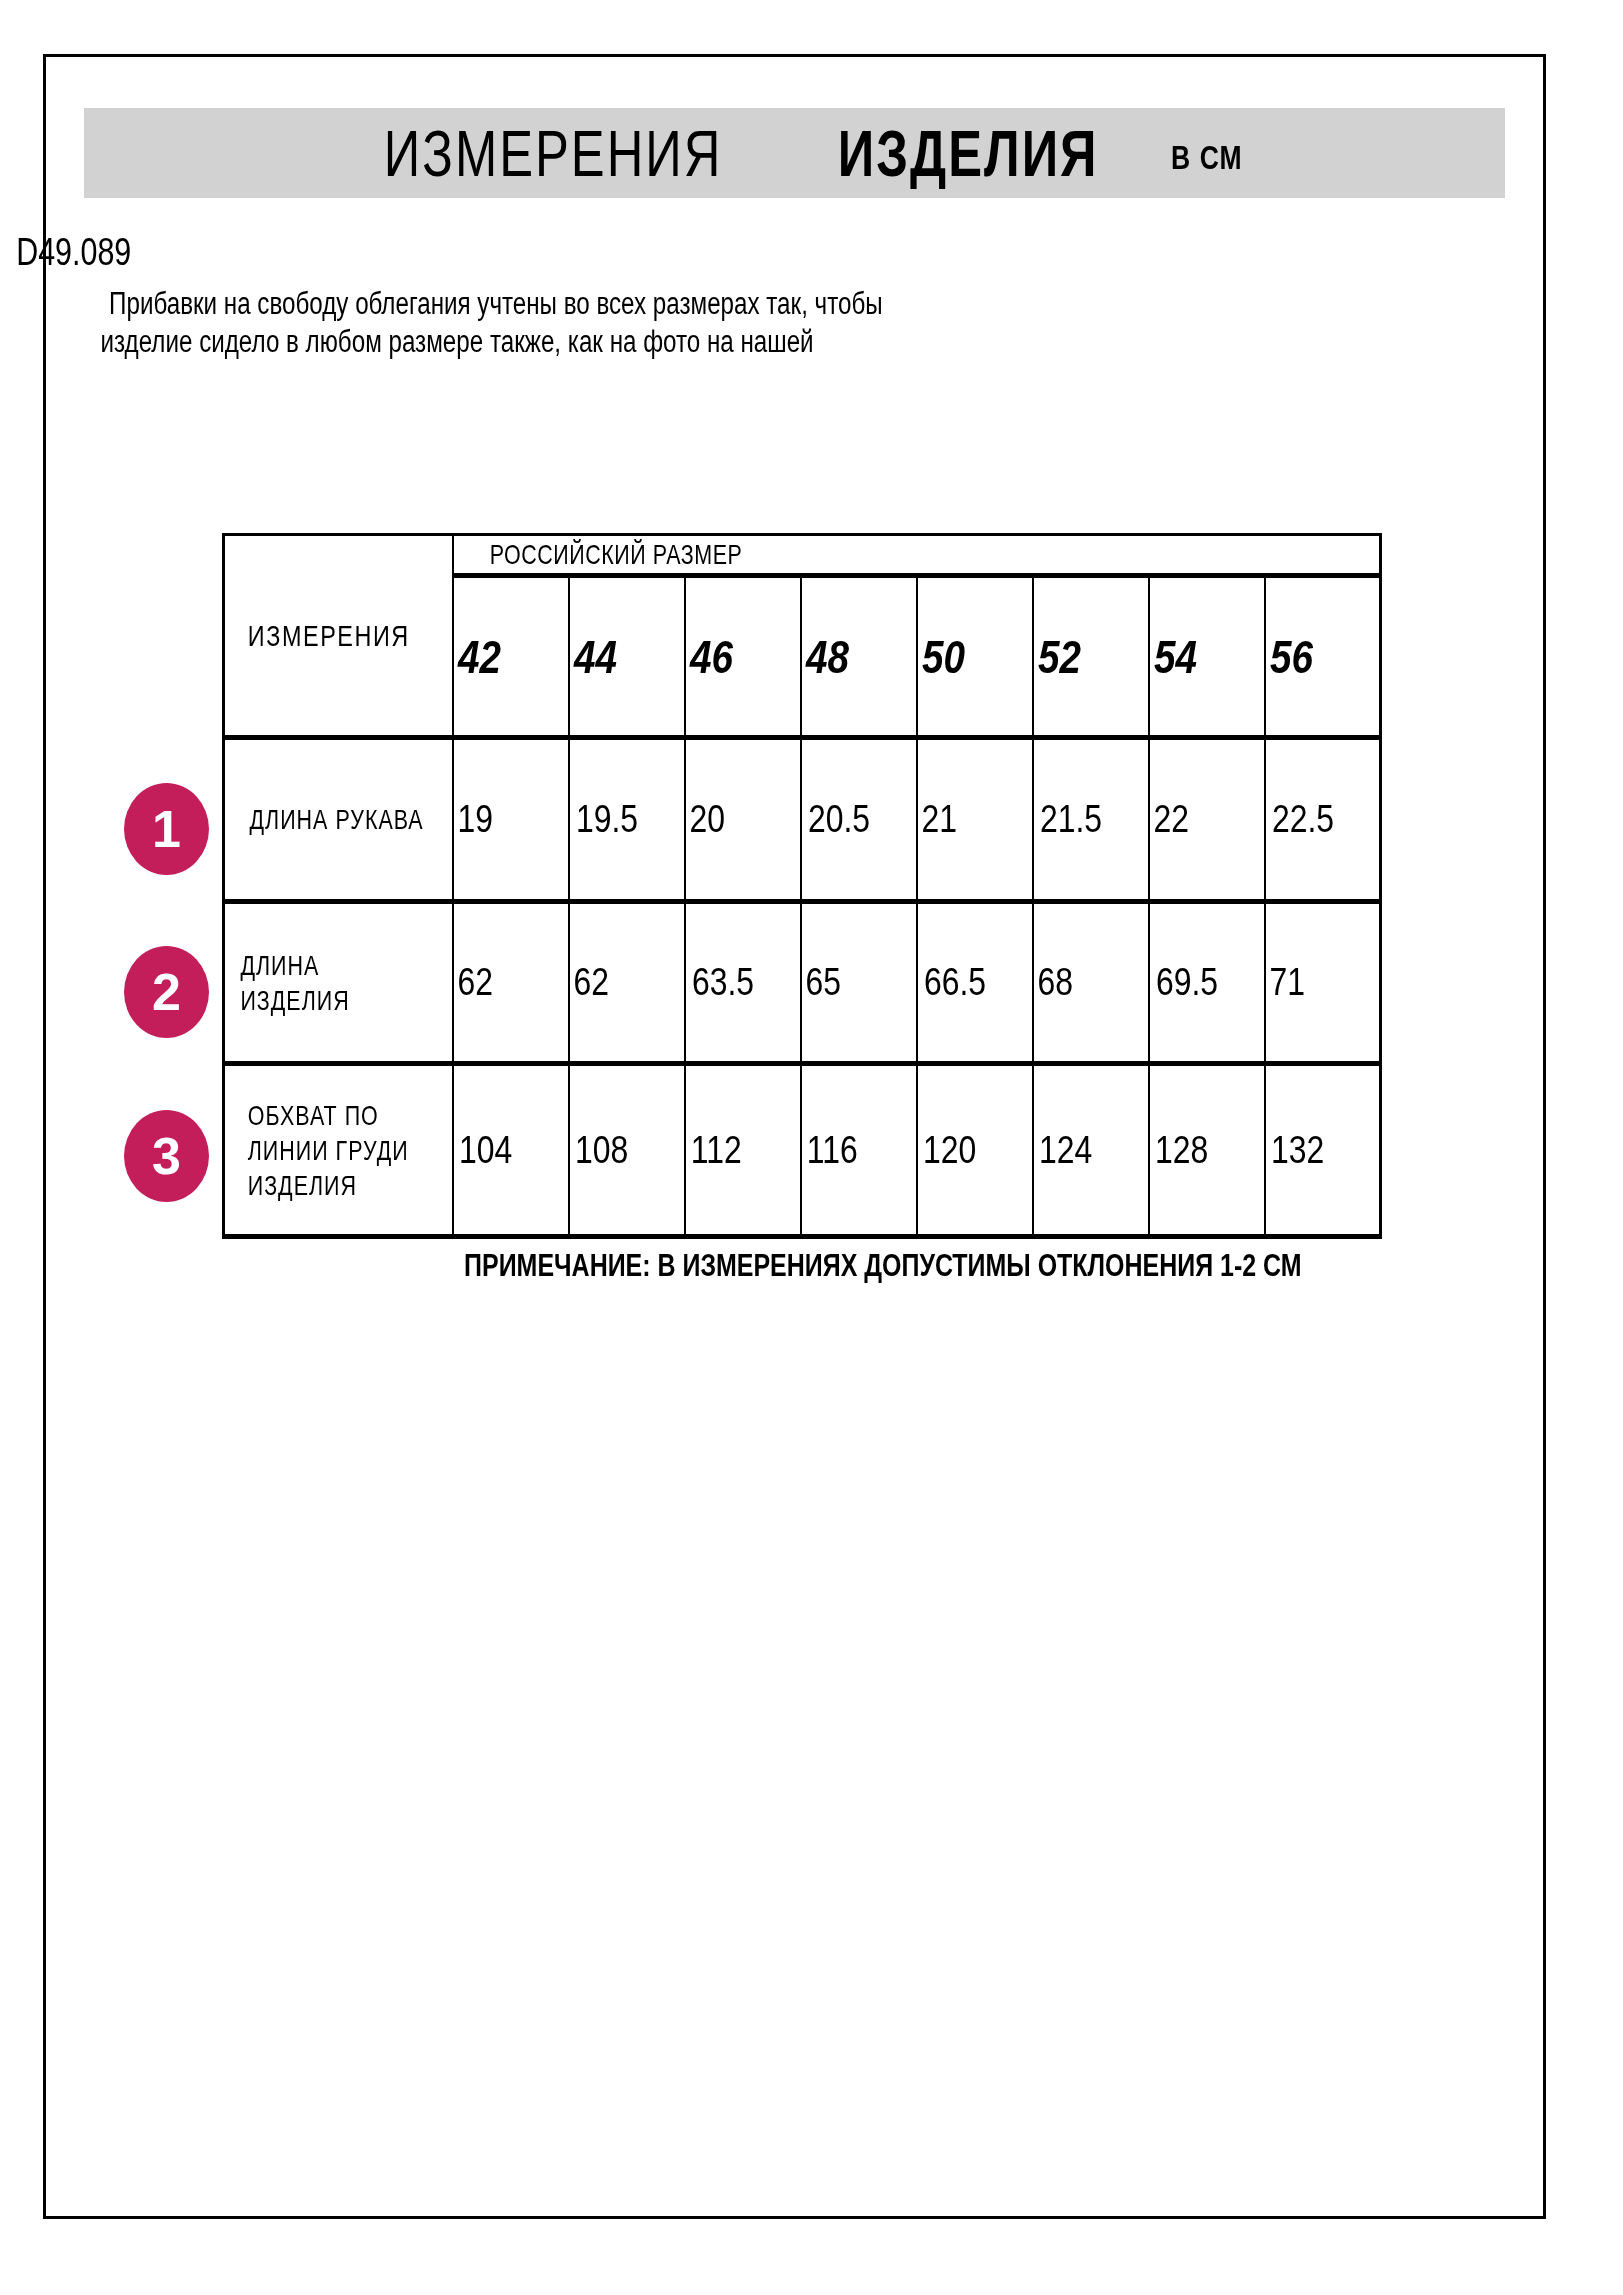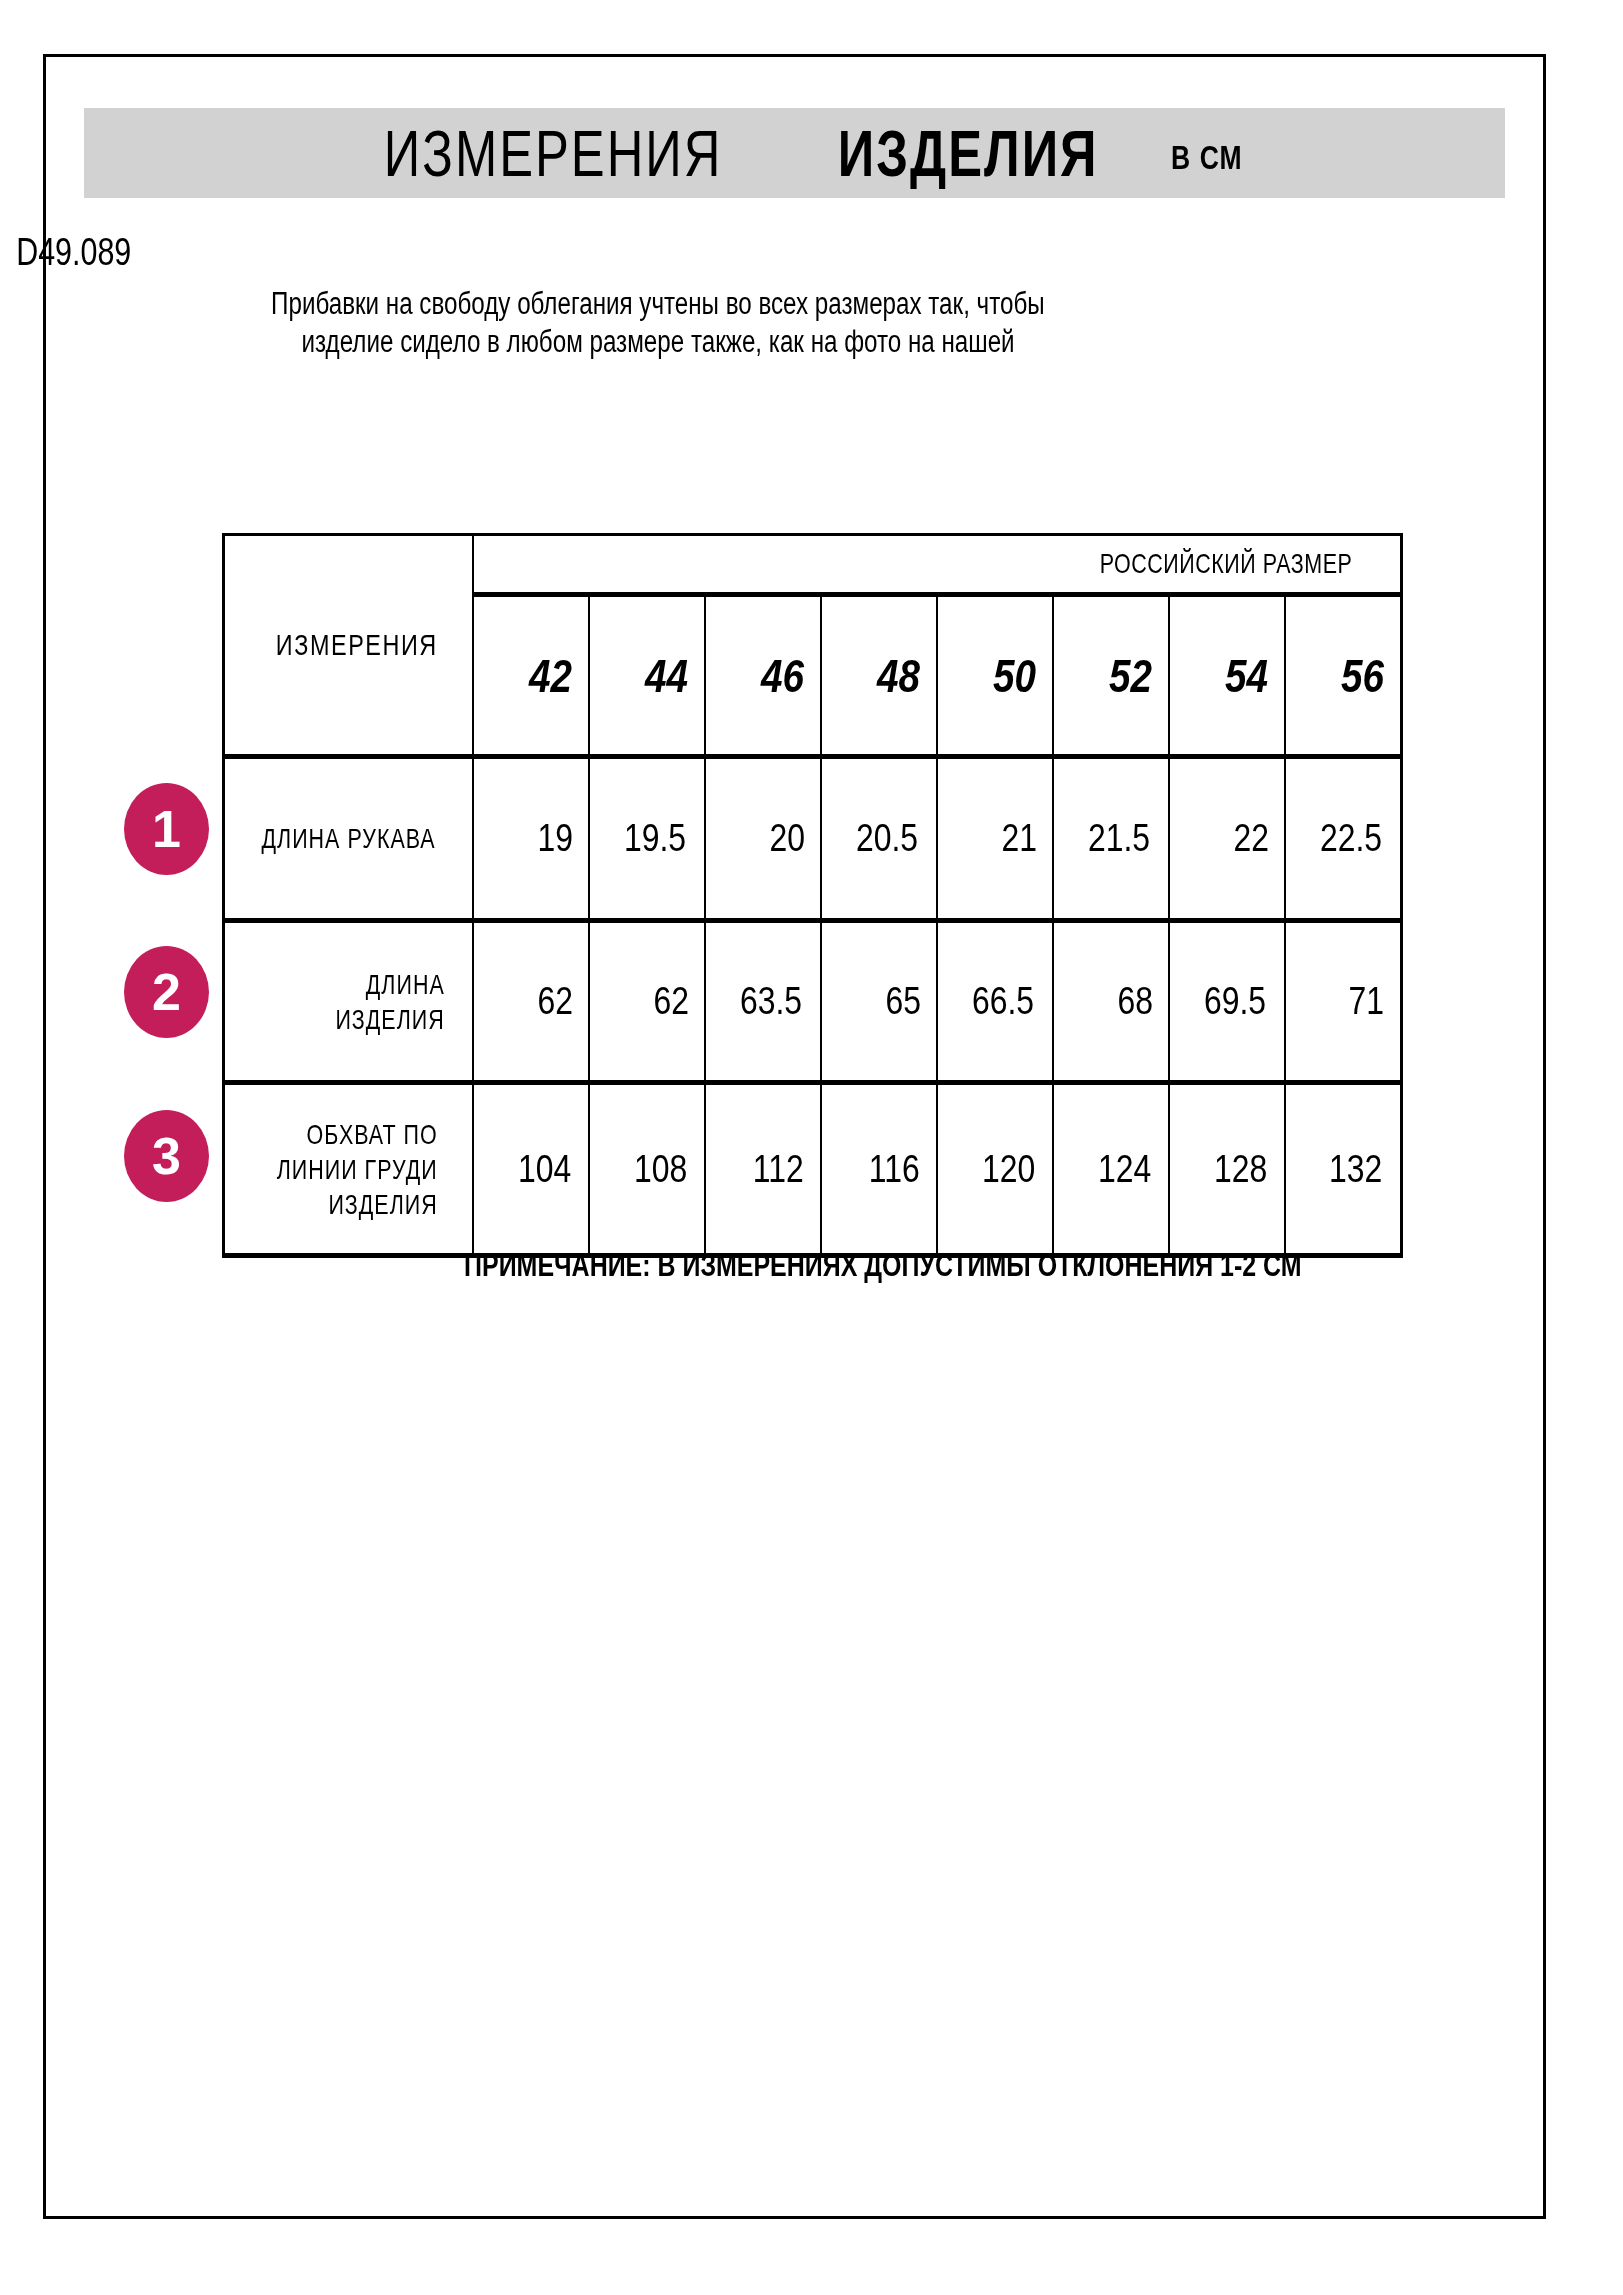--- a/index.html
+++ b/index.html
@@ -25,29 +25,29 @@
     display: flex; align-items: center; justify-content: center;
   }
   .cond { display: inline-block; transform: scaleX(0.78); transform-origin: 50% 50%; white-space: nowrap; }
   .title-word1 { font-size: 65px; font-weight: 400; letter-spacing: 2.6px; }
   .title-word2 { font-size: 65px; font-weight: 700; letter-spacing: 2.6px; margin-left: 30px; }
   .title-unit  { font-size: 34px;  font-weight: 700; letter-spacing: 1.3px; margin-left: 26px; margin-top: 9.2px; }
   .article {
     position: absolute; left: 0; top: 230px; width: 1623px;
     text-align: left; font-size: 39px; font-weight: 400;
   }
-  .descr { position: absolute; left: 0; top: 285px; width: 1316px; text-align: center; }
+  .descr { position: absolute; left: 0; top: 285px; width: 1316px; text-align: left; }
   .descr-line { height: 38px; line-height: 38px; font-size: 31px; }
   .size-table-wrap { position: absolute; left: 222px; top: 533px; }
   table.size-table { border-collapse: collapse; table-layout: fixed; background: #fff; border: 3.3px solid #000; }
   table.size-table td {
     border: 2px solid #000;
     border-bottom-width: 5.9px;
-    text-align: right; vertical-align: middle;
-    padding: 12px; overflow: hidden;
+    text-align: left; vertical-align: middle;
+    padding: 0; overflow: hidden;
   }
   .col-measure { width: 229px; }
   .col-size { width: 116px; }
   tr.r-group  { height: 41px; }
   tr.r-sizes  { height: 162px; font-style: italic; }
   tr.r-data1  { height: 164px; }
   tr.r-data2  { height: 162px; }
   tr.r-data3  { height: 173px; text-decoration: underline; }
   .corner-head .cond { font-size: 30px; letter-spacing: 2px; }
   .group-head .cond  { font-size: 27.5px; letter-spacing: 0.7px; }

